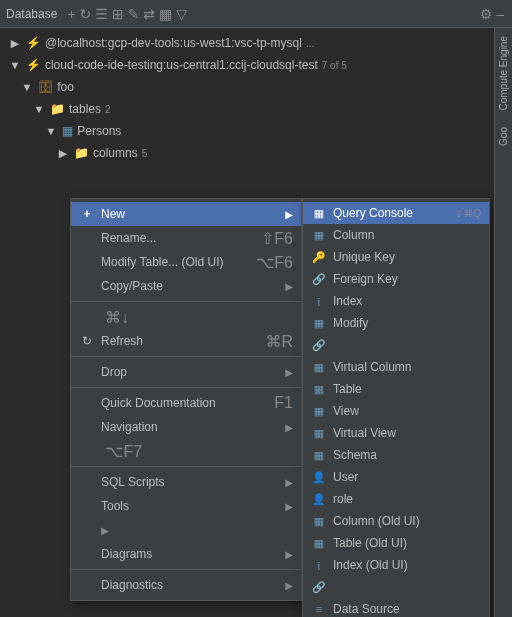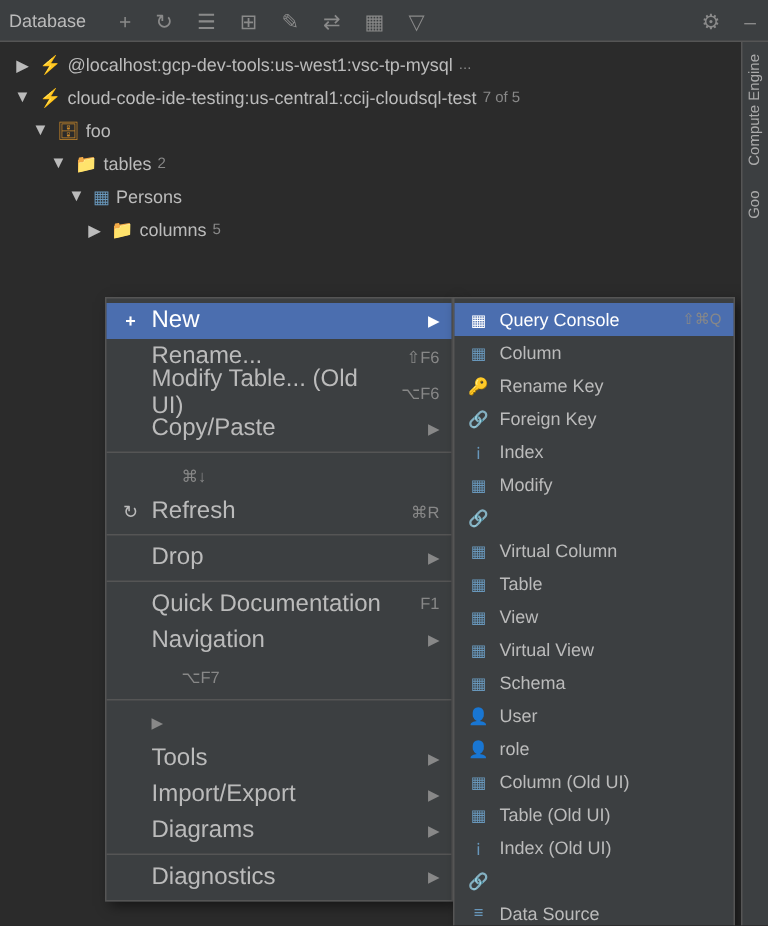--- a/index.html
+++ b/index.html
@@ -15,21 +15,21 @@
     }
 
     
     .toolbar {
       display: flex;
       align-items: center;
       background: #3c3f41;
       border-bottom: 1px solid #555;
       padding: 2px 6px;
       height: 28px;
-      gap: 12px;
+      gap: 0;
     }
     .toolbar-title {
       font-size: 12px;
       color: #bbbbbb;
       margin-right: 8px;
     }
     .toolbar-icon {
       color: #8a8a8a;
       font-size: 14px;
       cursor: pointer;
@@ -97,26 +97,26 @@
       align-items: center;
       padding: 4px 8px;
       cursor: pointer;
       height: 24px;
       color: #bbbbbb;
     }
     .menu-item.active { background: #4b6eaf; color: #fff; }
 
     .menu-item-label {
       flex: 1;
+      font-size: 12px;
+    }
+    .menu-item-shortcut {
       font-size: 16px;
-    }
-    .menu-item-shortcut {
-      font-size: 11px;
       color: #888;
-      margin-left: 20px;
+      margin-left: 4px;
     }
     .menu-item-arrow {
       font-size: 10px;
       color: #888;
     }
     .menu-item.active .menu-item-arrow { color: #fff; }
 
     .menu-icon {
       min-width: 16px;
       margin-right: 6px;
@@ -316,32 +316,32 @@
 
       <div class="menu-item">
         <span class="menu-icon"></span>
         <span class="menu-item-shortcut">⌥F7</span>
       </div>
 
       <div class="menu-separator"></div>
 
       <div class="menu-item">
         <span class="menu-icon"></span>
+        <span class="menu-item-label">SQL Scripts</span>
         <span class="menu-item-arrow">▶</span>
       </div>
 
       <div class="menu-item">
         <span class="menu-icon"></span>
         <span class="menu-item-label">Tools</span>
         <span class="menu-item-arrow">▶</span>
       </div>
 
       <div class="menu-item">
         <span class="menu-icon"></span>
-        <span class="menu-item-label">Import/Export</span>
         <span class="menu-item-arrow">▶</span>
       </div>
 
       <div class="menu-item">
         <span class="menu-icon"></span>
         <span class="menu-item-label">Diagrams</span>
         <span class="menu-item-arrow">▶</span>
       </div>
 
       <div class="menu-separator"></div>
@@ -362,21 +362,21 @@
         <span class="submenu-shortcut">⇧⌘Q</span>
       </div>
 
       <div class="submenu-item">
         <span class="submenu-icon" style="color:#6897bb;">▦</span>
         <span>Column</span>
       </div>
 
       <div class="submenu-item">
         <span class="submenu-icon" style="color:#c9882a;">🔑</span>
-        <span>Rename Key</span>
+        <span>Unique Key</span>
       </div>
 
       <div class="submenu-item">
         <span class="submenu-icon" style="color:#c9882a;">🔗</span>
         <span>Foreign Key</span>
       </div>
 
       <div class="submenu-item">
         <span class="submenu-icon" style="color:#6897bb;">ℹ</span>
         <span>Index</span>

